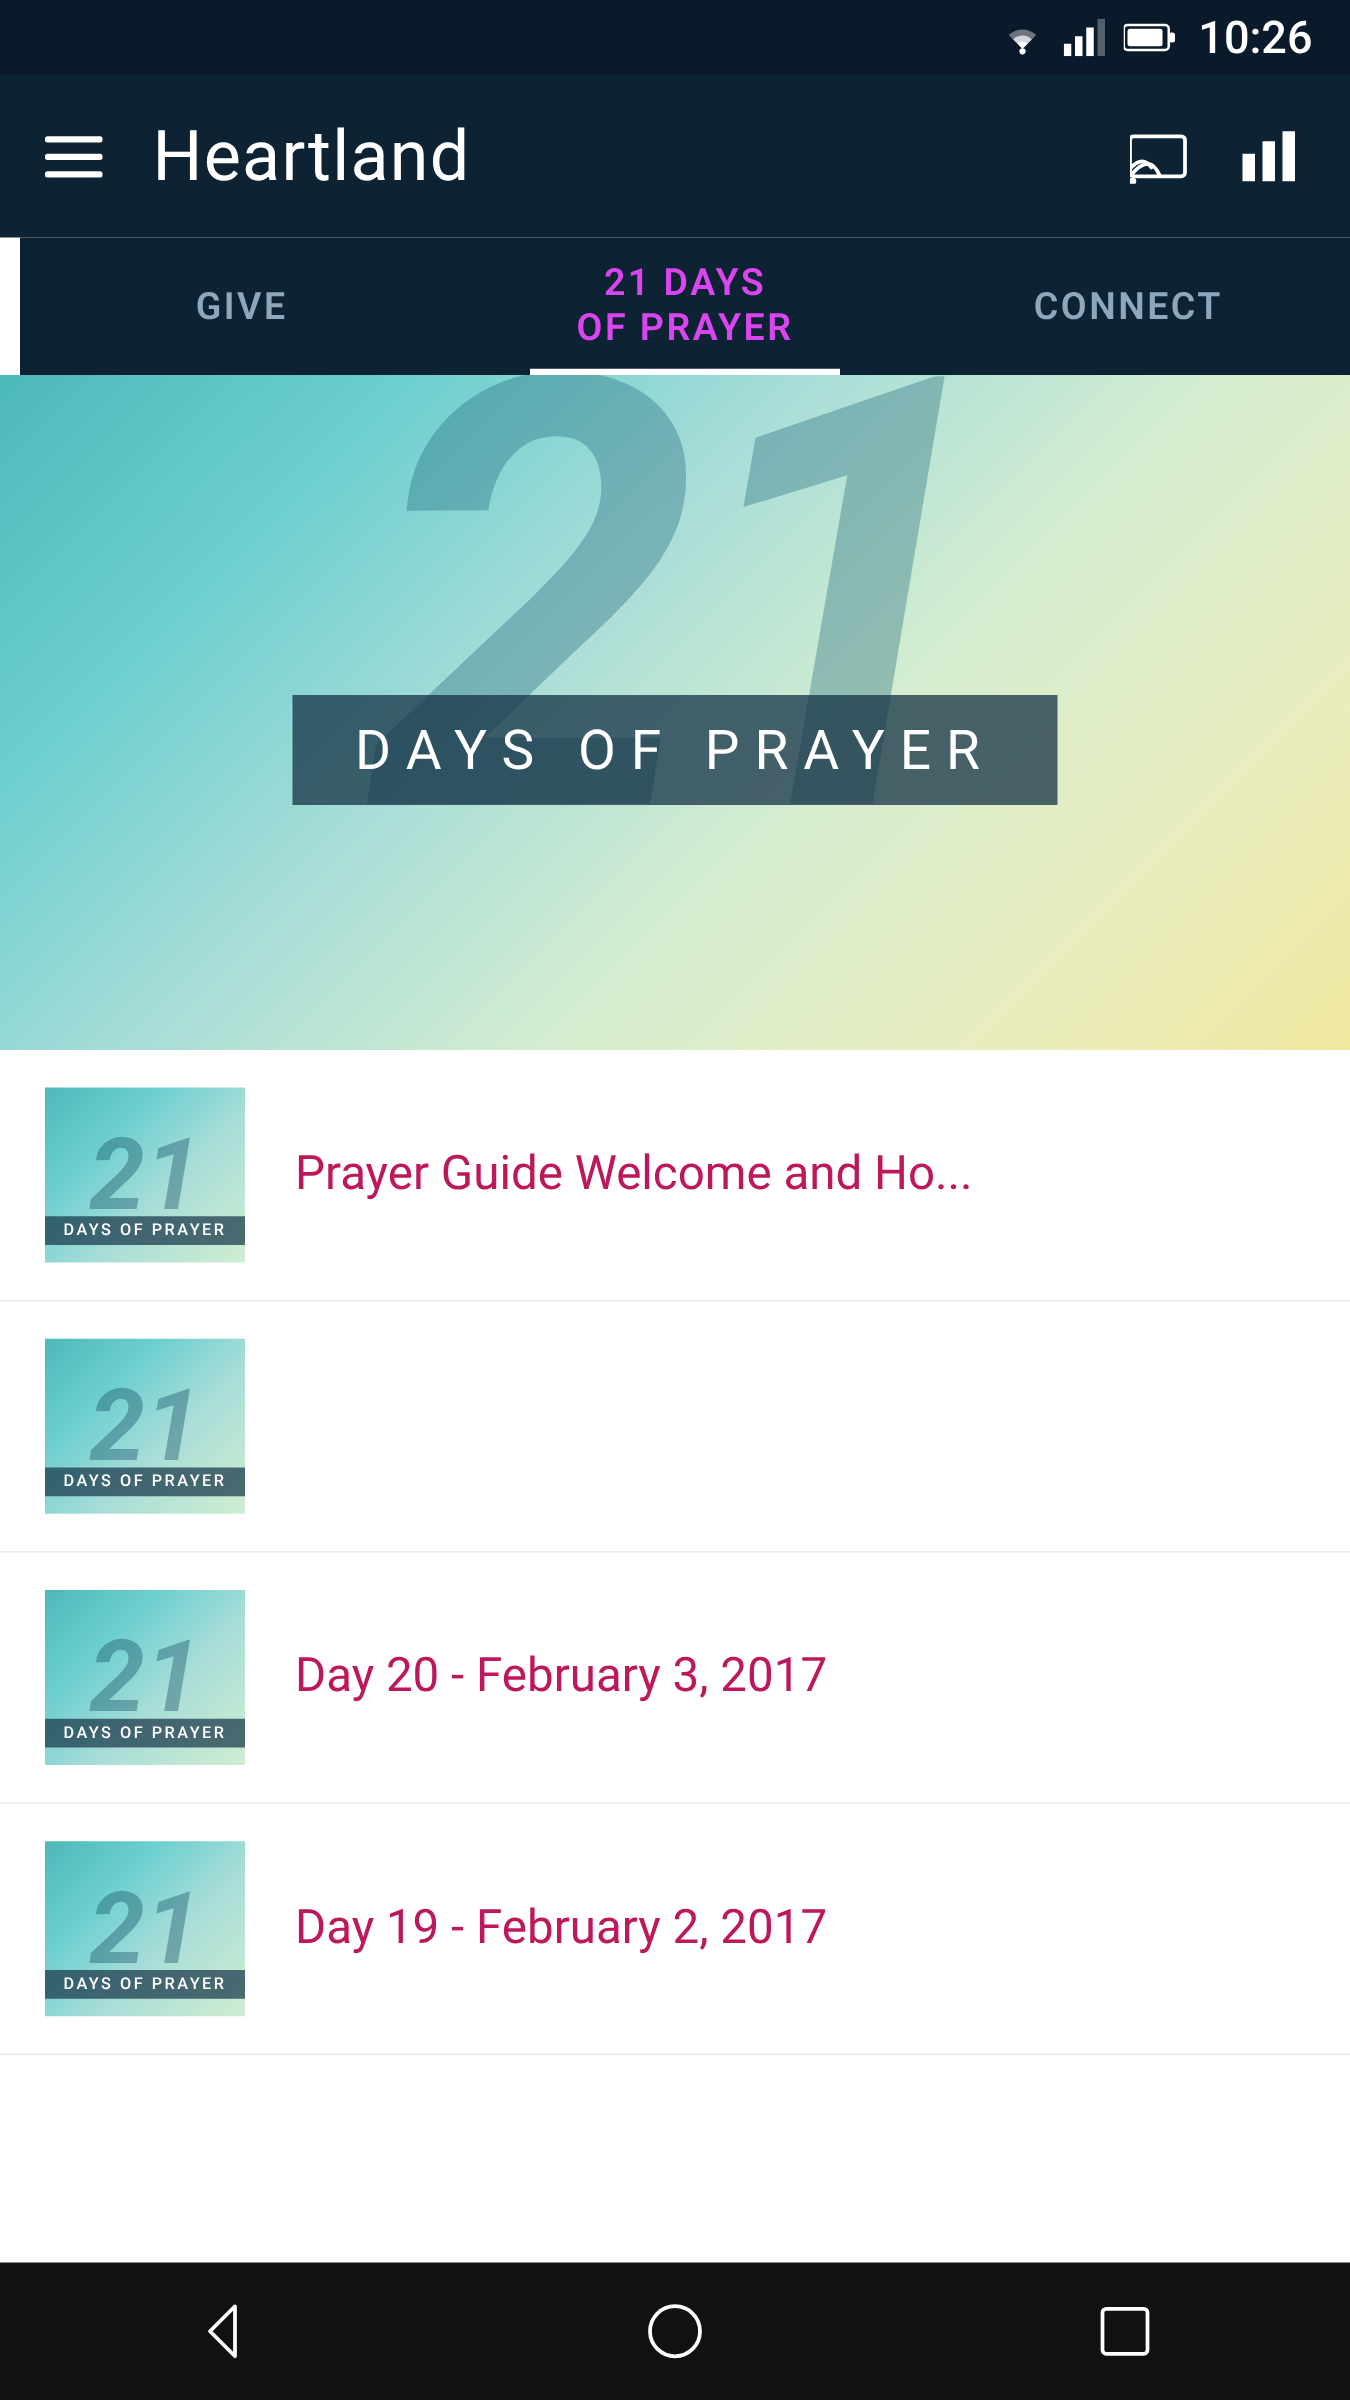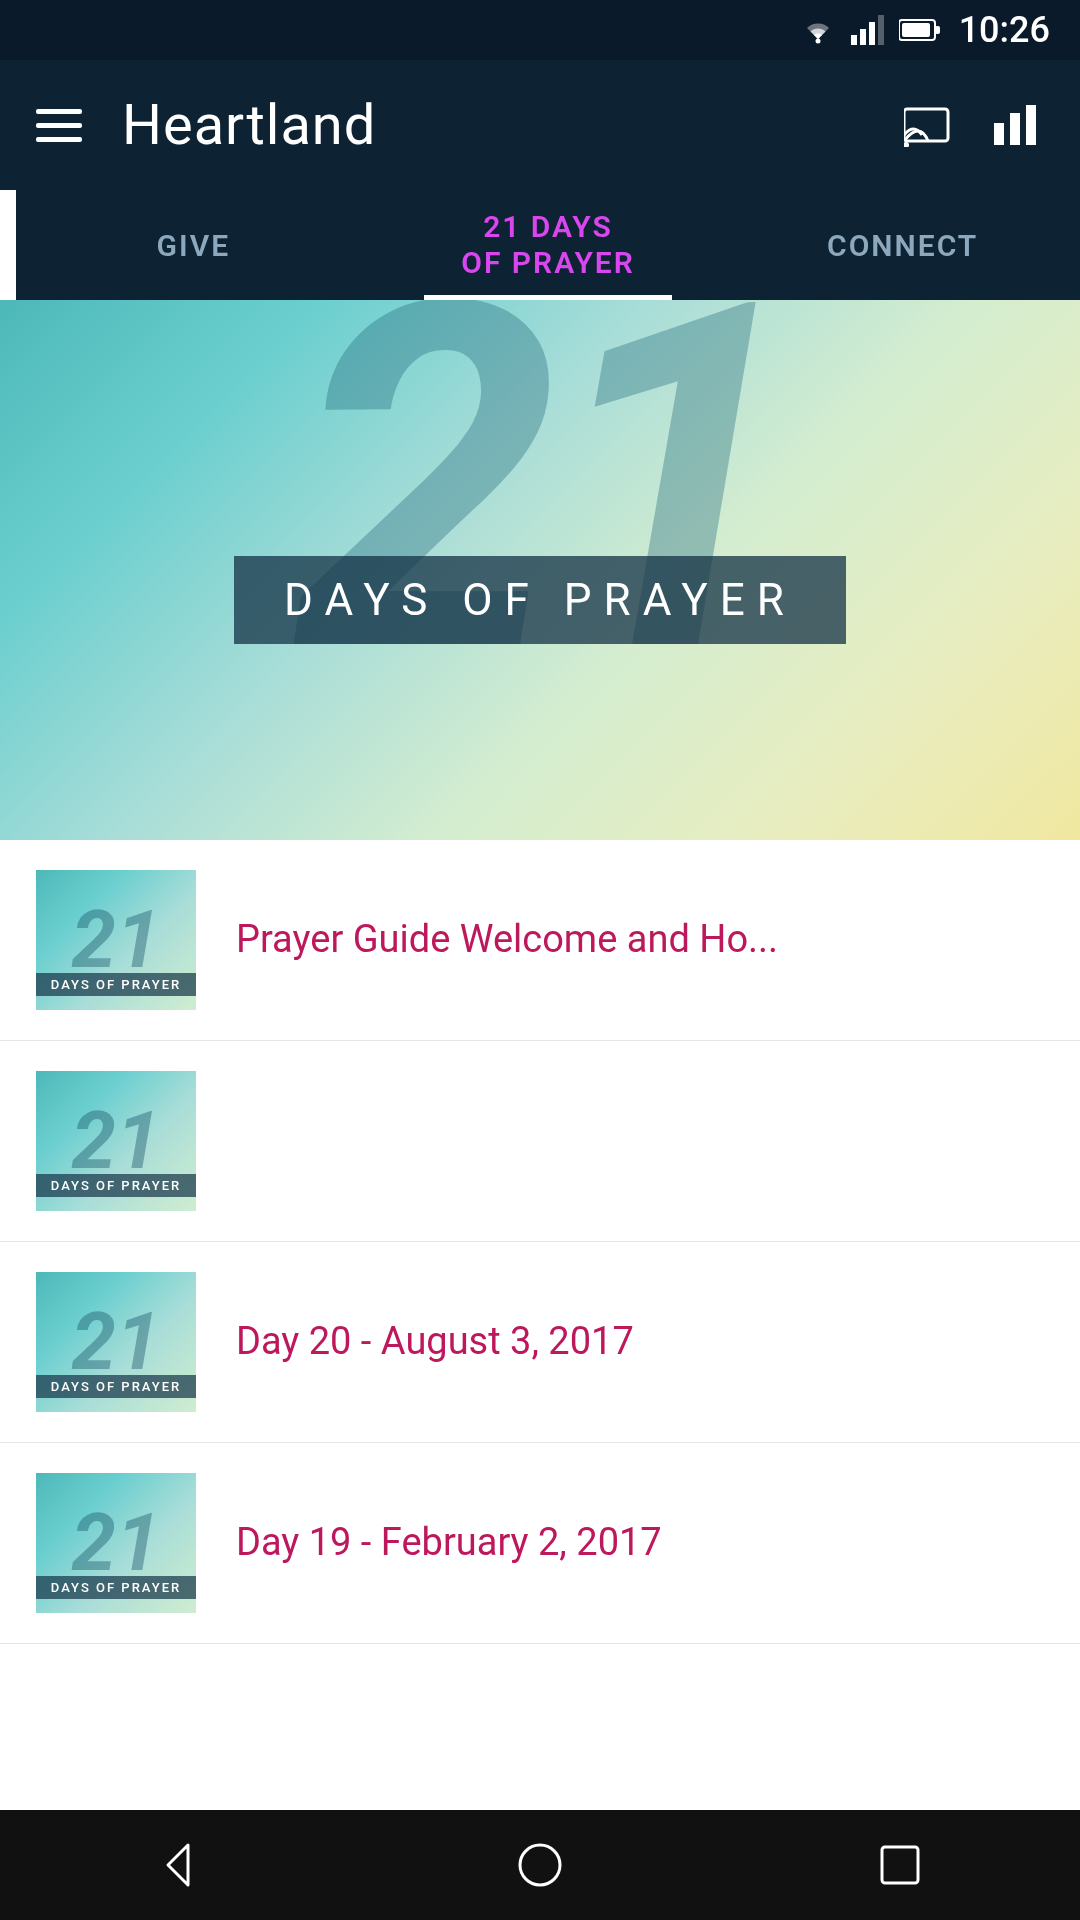--- a/index.html
+++ b/index.html
@@ -328,21 +328,21 @@
       <span class="thumb-num">21</span>
       <div class="thumb-label">DAYS OF PRAYER</div>
     </div>
   </div>
 
   <div class="list-item">
     <div class="list-item-thumb">
       <span class="thumb-num">21</span>
       <div class="thumb-label">DAYS OF PRAYER</div>
     </div>
-    <span class="list-item-title">Day 20 - August 3, 2017</span>
+    <span class="list-item-title">Day 20 - February 3, 2017</span>
   </div>
 
   <div class="list-item">
     <div class="list-item-thumb">
       <span class="thumb-num">21</span>
       <div class="thumb-label">DAYS OF PRAYER</div>
     </div>
     <span class="list-item-title">Day 19 - February 2, 2017</span>
   </div>
 

